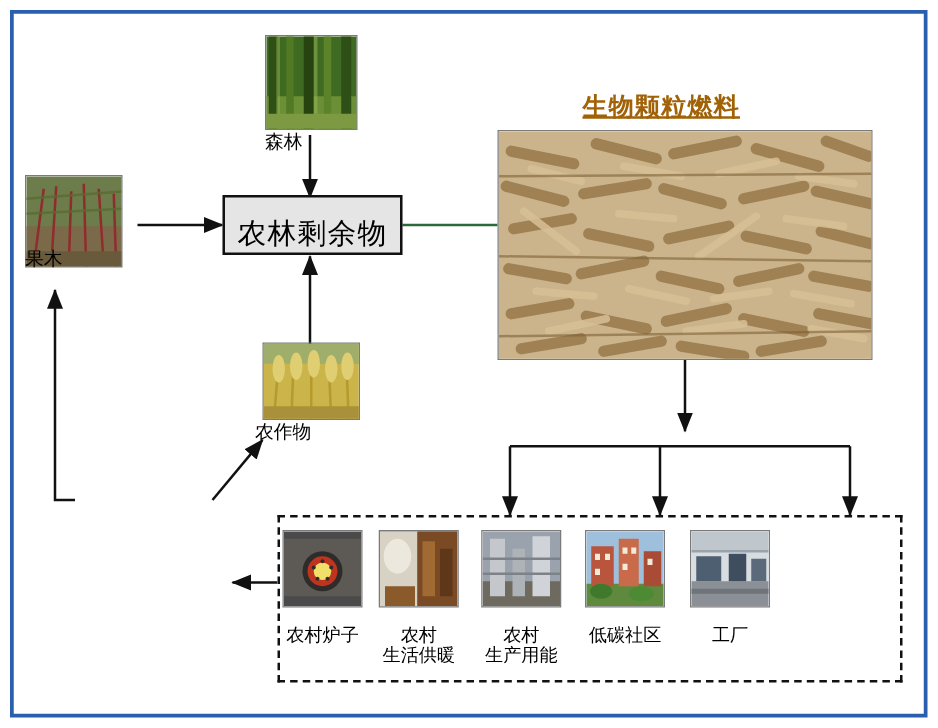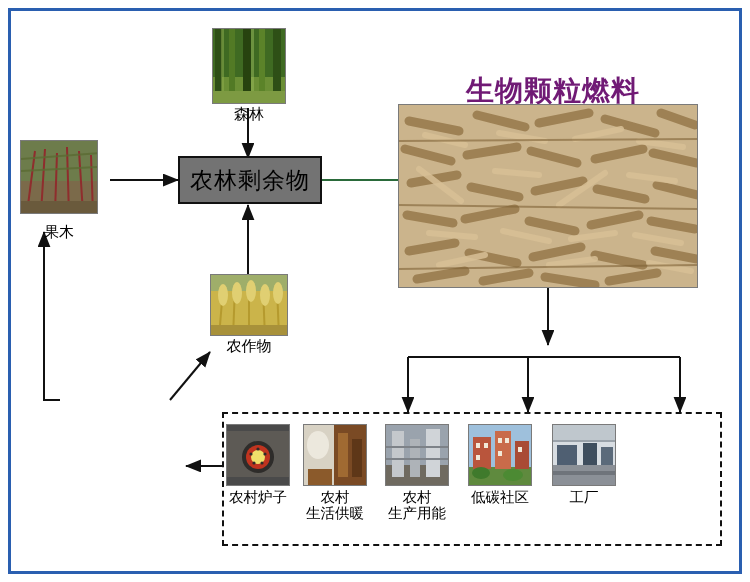--- a/index.html
+++ b/index.html
@@ -23,47 +23,47 @@
     top: 8px;
     width: 734px;
     height: 566px;
     border: 3px solid #2a5fb0;
     box-sizing: border-box;
   }
   .node-box {
     position: absolute;
     box-sizing: border-box;
     border: 2px solid #111;
-    background: #737373;
+    background: #e5e5e5;
     display: flex;
-    align-items: center;
+    align-items: flex-end;
     justify-content: center;
     font-size: 23px;
     color: #000;
     letter-spacing: 1px;
   }
   .photo {
     position: absolute;
     box-sizing: border-box;
     border: 1px solid #7a7a7a;
     overflow: hidden;
   }
   .cap {
     position: absolute;
-    text-align: center;
     font-size: 15px;
     color: #000;
     line-height: 1.12;
   }
   .title-red {
     position: absolute;
-    font-size: 28px;
+    font-size: 20px;
     font-weight: bold;
-    color: #701a75;
+    color: #a16207;
     letter-spacing: 1px;
+    text-decoration: underline;
   }
   .dashed-box {
     position: absolute;
     box-sizing: border-box;
     border: 2px dashed #111;
     background: #ffffff;
   }
   svg.lines {
     position: absolute;
     left: 0;
@@ -78,21 +78,21 @@
   }
   .app-img {
     width: 64px;
     height: 62px;
     border: 1px solid #7a7a7a;
     box-sizing: border-box;
     overflow: hidden;
     position: relative;
   }
   .app-label {
-    margin-top: 3px;
+    margin-top: 15px;
     text-align: center;
     font-size: 14.5px;
     line-height: 1.12;
     color: #000;
     white-space: pre-line;
   }
 </style>
 </head>
 <body>
 
@@ -157,21 +157,21 @@
         <line x1="62" y1="72" x2="58" y2="10"></line>
         <line x1="72" y1="74" x2="70" y2="14"></line>
       </g>
       <g stroke="#5b6b33" stroke-width="2" opacity="0.8">
         <line x1="0" y1="18" x2="78" y2="12"></line>
         <line x1="0" y1="30" x2="78" y2="26"></line>
       </g>
       <rect y="60" width="78" height="14" fill="#6a5a3c"></rect>
     </svg>
   </div>
-  <div class="cap" style="left:20px; top:224px; width:78px;">果木</div>
+  <div class="cap" style="left:20px; top:200px; width:78px;">果木</div>
 
   <div class="photo" style="left:210px; top:274px; width:78px; height:62px;">
     <svg width="78" height="62" viewBox="0 0 78 62" preserveAspectRatio="none">
       <rect width="78" height="62" fill="#cbb44a"></rect>
       <rect y="0" width="78" height="16" fill="#9fae6a"></rect>
       <g stroke="#b59a2e" stroke-width="2">
         <line x1="8" y1="62" x2="12" y2="14"></line>
         <line x1="22" y1="62" x2="24" y2="12"></line>
         <line x1="38" y1="62" x2="38" y2="10"></line>
         <line x1="54" y1="62" x2="52" y2="14"></line>

